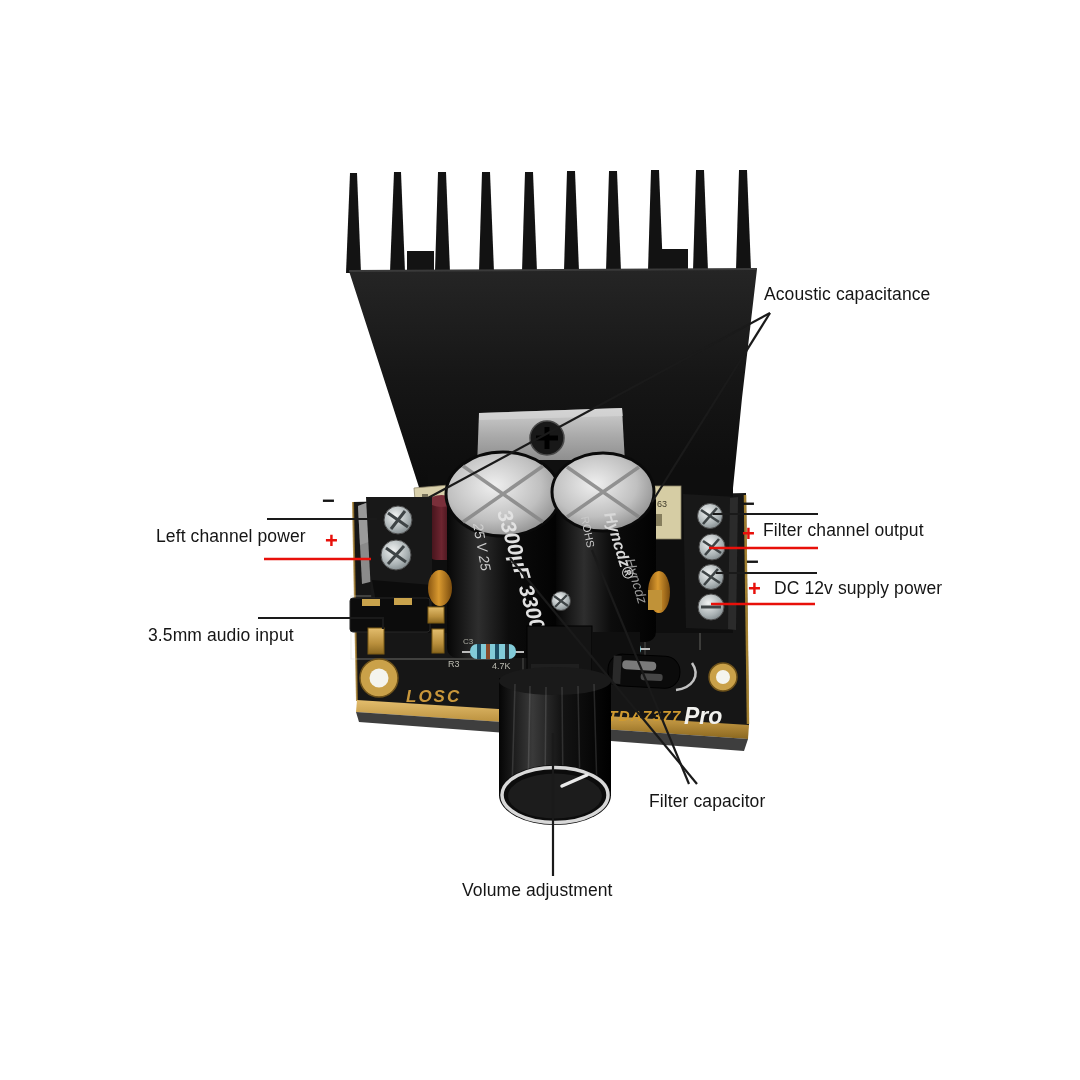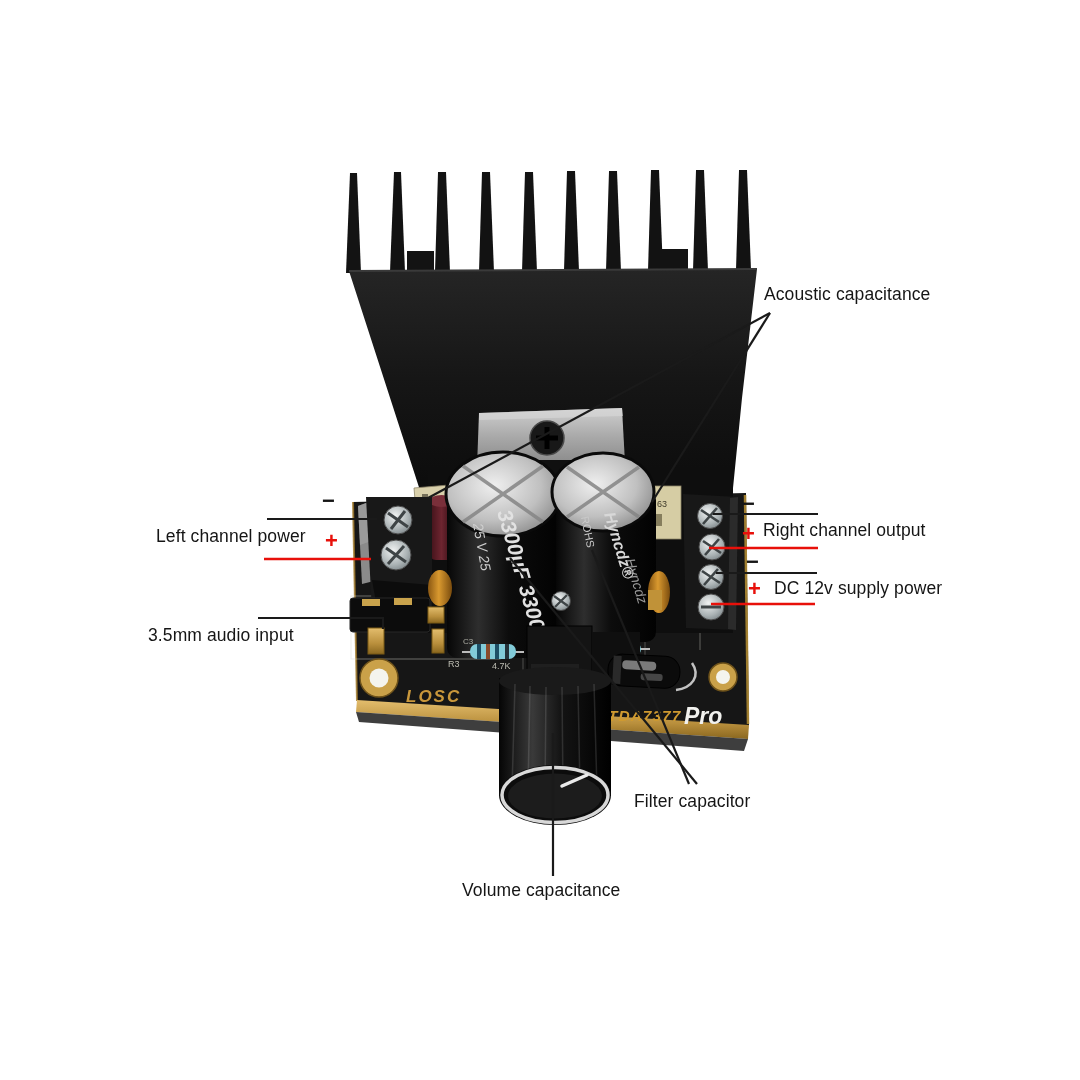--- a/index.html
+++ b/index.html
@@ -276,24 +276,24 @@
     <g stroke="#e8100a" stroke-width="2.6" fill="none">
       <path d="M264,559 L371,559"></path>
       <path d="M709,548 L818,548"></path>
       <path d="M711,604 L815,604"></path>
     </g>
   </svg>
 
   <div class="ann" style="left:764px;top:286px">Acoustic capacitance</div>
   <div class="ann" style="left:156px;top:528px">Left channel power</div>
   <div class="ann" style="left:148px;top:627px">3.5mm audio input</div>
-  <div class="ann" style="left:763px;top:522px">Right channel output</div>
+  <div class="ann" style="left:763px;top:522px">Filter channel output</div>
   <div class="ann" style="left:774px;top:580px">DC 12v supply power</div>
-  <div class="ann" style="left:634px;top:793px">Filter capacitor</div>
-  <div class="ann" style="left:462px;top:882px">Volume capacitance</div>
+  <div class="ann" style="left:649px;top:793px">Filter capacitor</div>
+  <div class="ann" style="left:462px;top:882px">Volume adjustment</div>
 
   <span class="sign minus" style="left:322px;top:490px">−</span>
   <span class="sign plus" style="left:325px;top:530px">+</span>
   <span class="sign minus" style="left:742px;top:493px">−</span>
   <span class="sign plus" style="left:742px;top:523px">+</span>
   <span class="sign minus" style="left:746px;top:551px">−</span>
   <span class="sign plus" style="left:748px;top:578px">+</span>
 
 </div>
 

